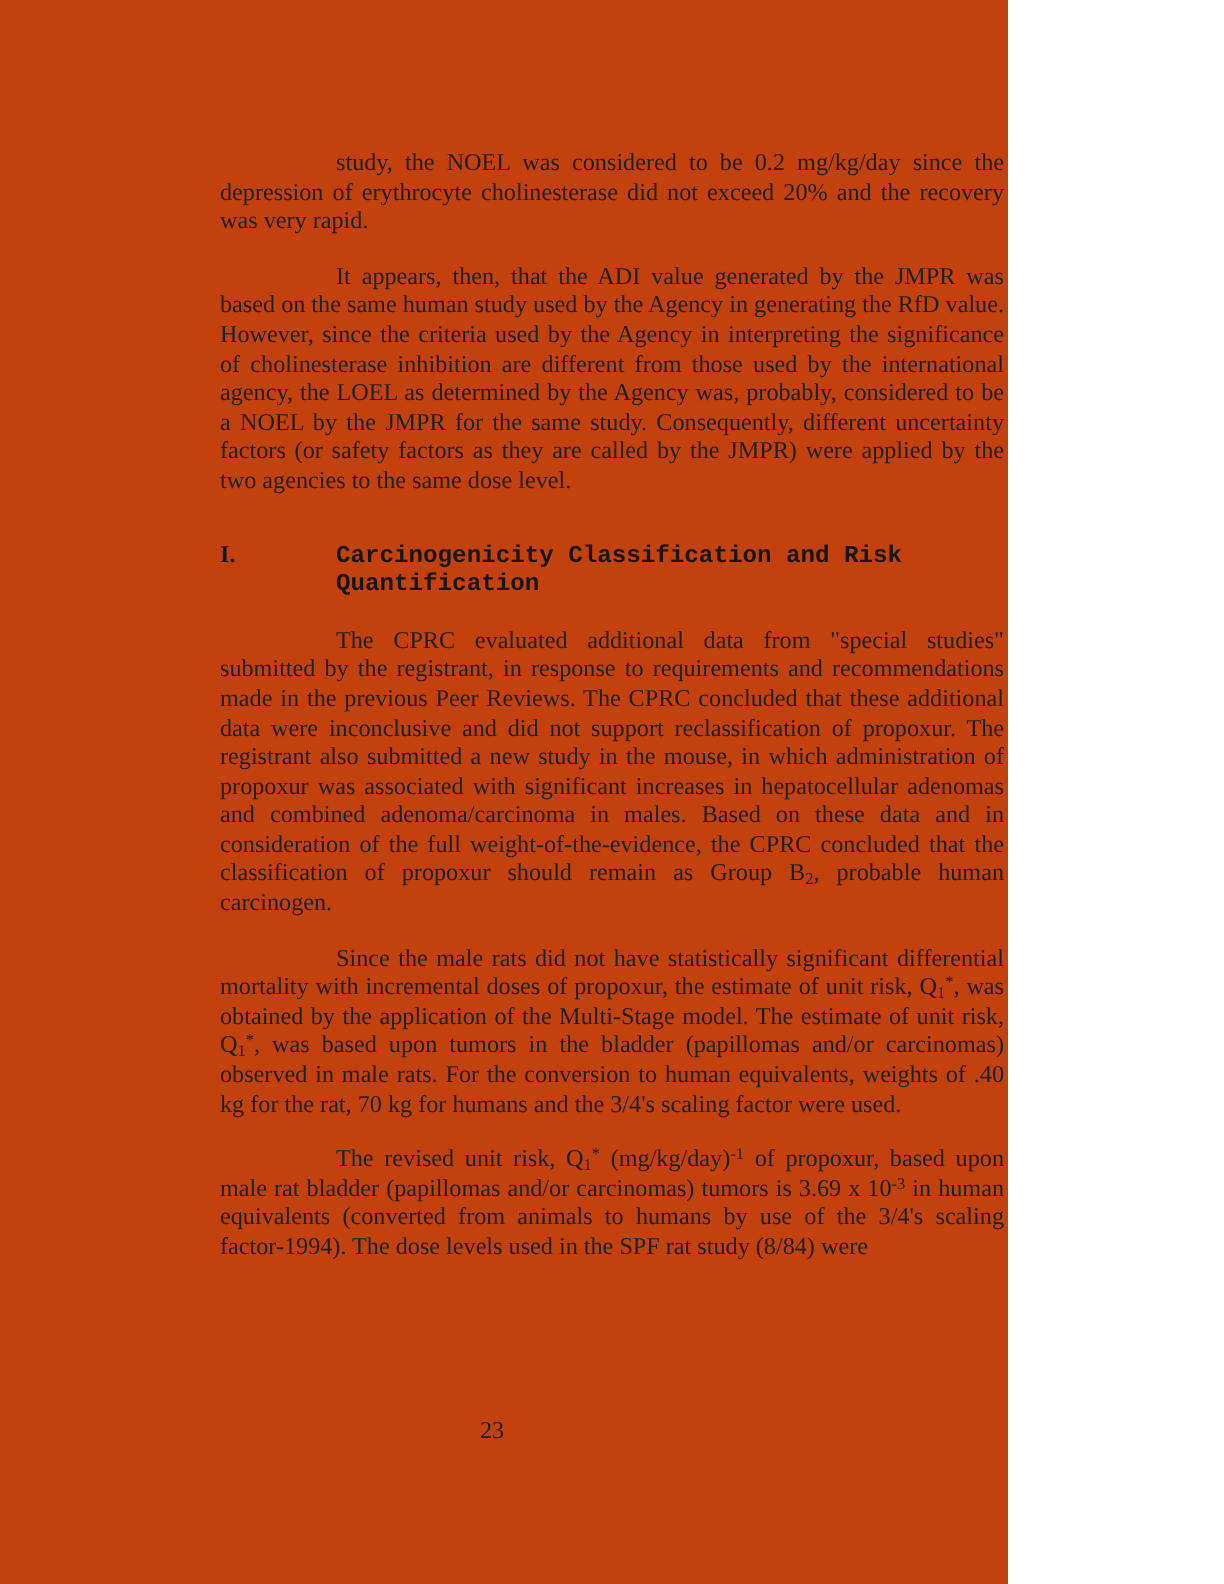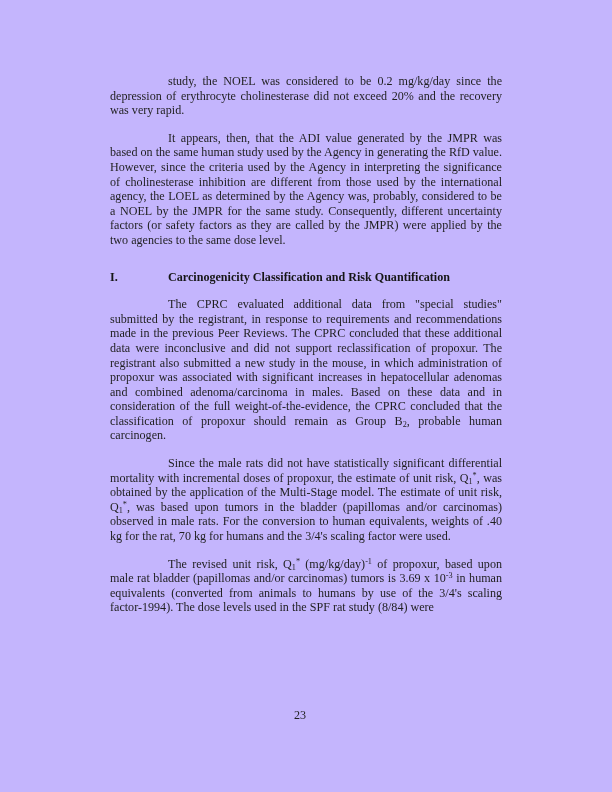--- a/index.html
+++ b/index.html
@@ -2,23 +2,23 @@
 <html><head>
 <meta charset="utf-8">
 <style>
   html, body {
     margin: 0;
     padding: 0;
     background: #ffffff;
   }
   .page {
     position: relative;
-    width: 612px;
+    width: 504px;
     height: 792px;
-    background: #c4b5fd;
+    background: #c2410c;
     overflow: hidden;
     font-family: "Liberation Serif", "DejaVu Serif", serif;
     color: #1b1b1b;
   }
   .text-column {
     position: absolute;
     left: 110px;
     top: 74px;
     width: 392px;
   }
@@ -39,20 +39,21 @@
     color: #161616;
     display: flex;
     align-items: baseline;
   }
   .section-heading .sec-num {
     width: 58px;
     flex: 0 0 58px;
   }
   .section-heading .sec-title {
     flex: 1 1 auto;
+    font-family: Liberation Mono, monospace;
   }
   .spacer-sm {
     height: 9px;
   }
   sub {
     font-size: 0.68em;
     vertical-align: -0.22em;
     line-height: 0;
   }
   sup {

